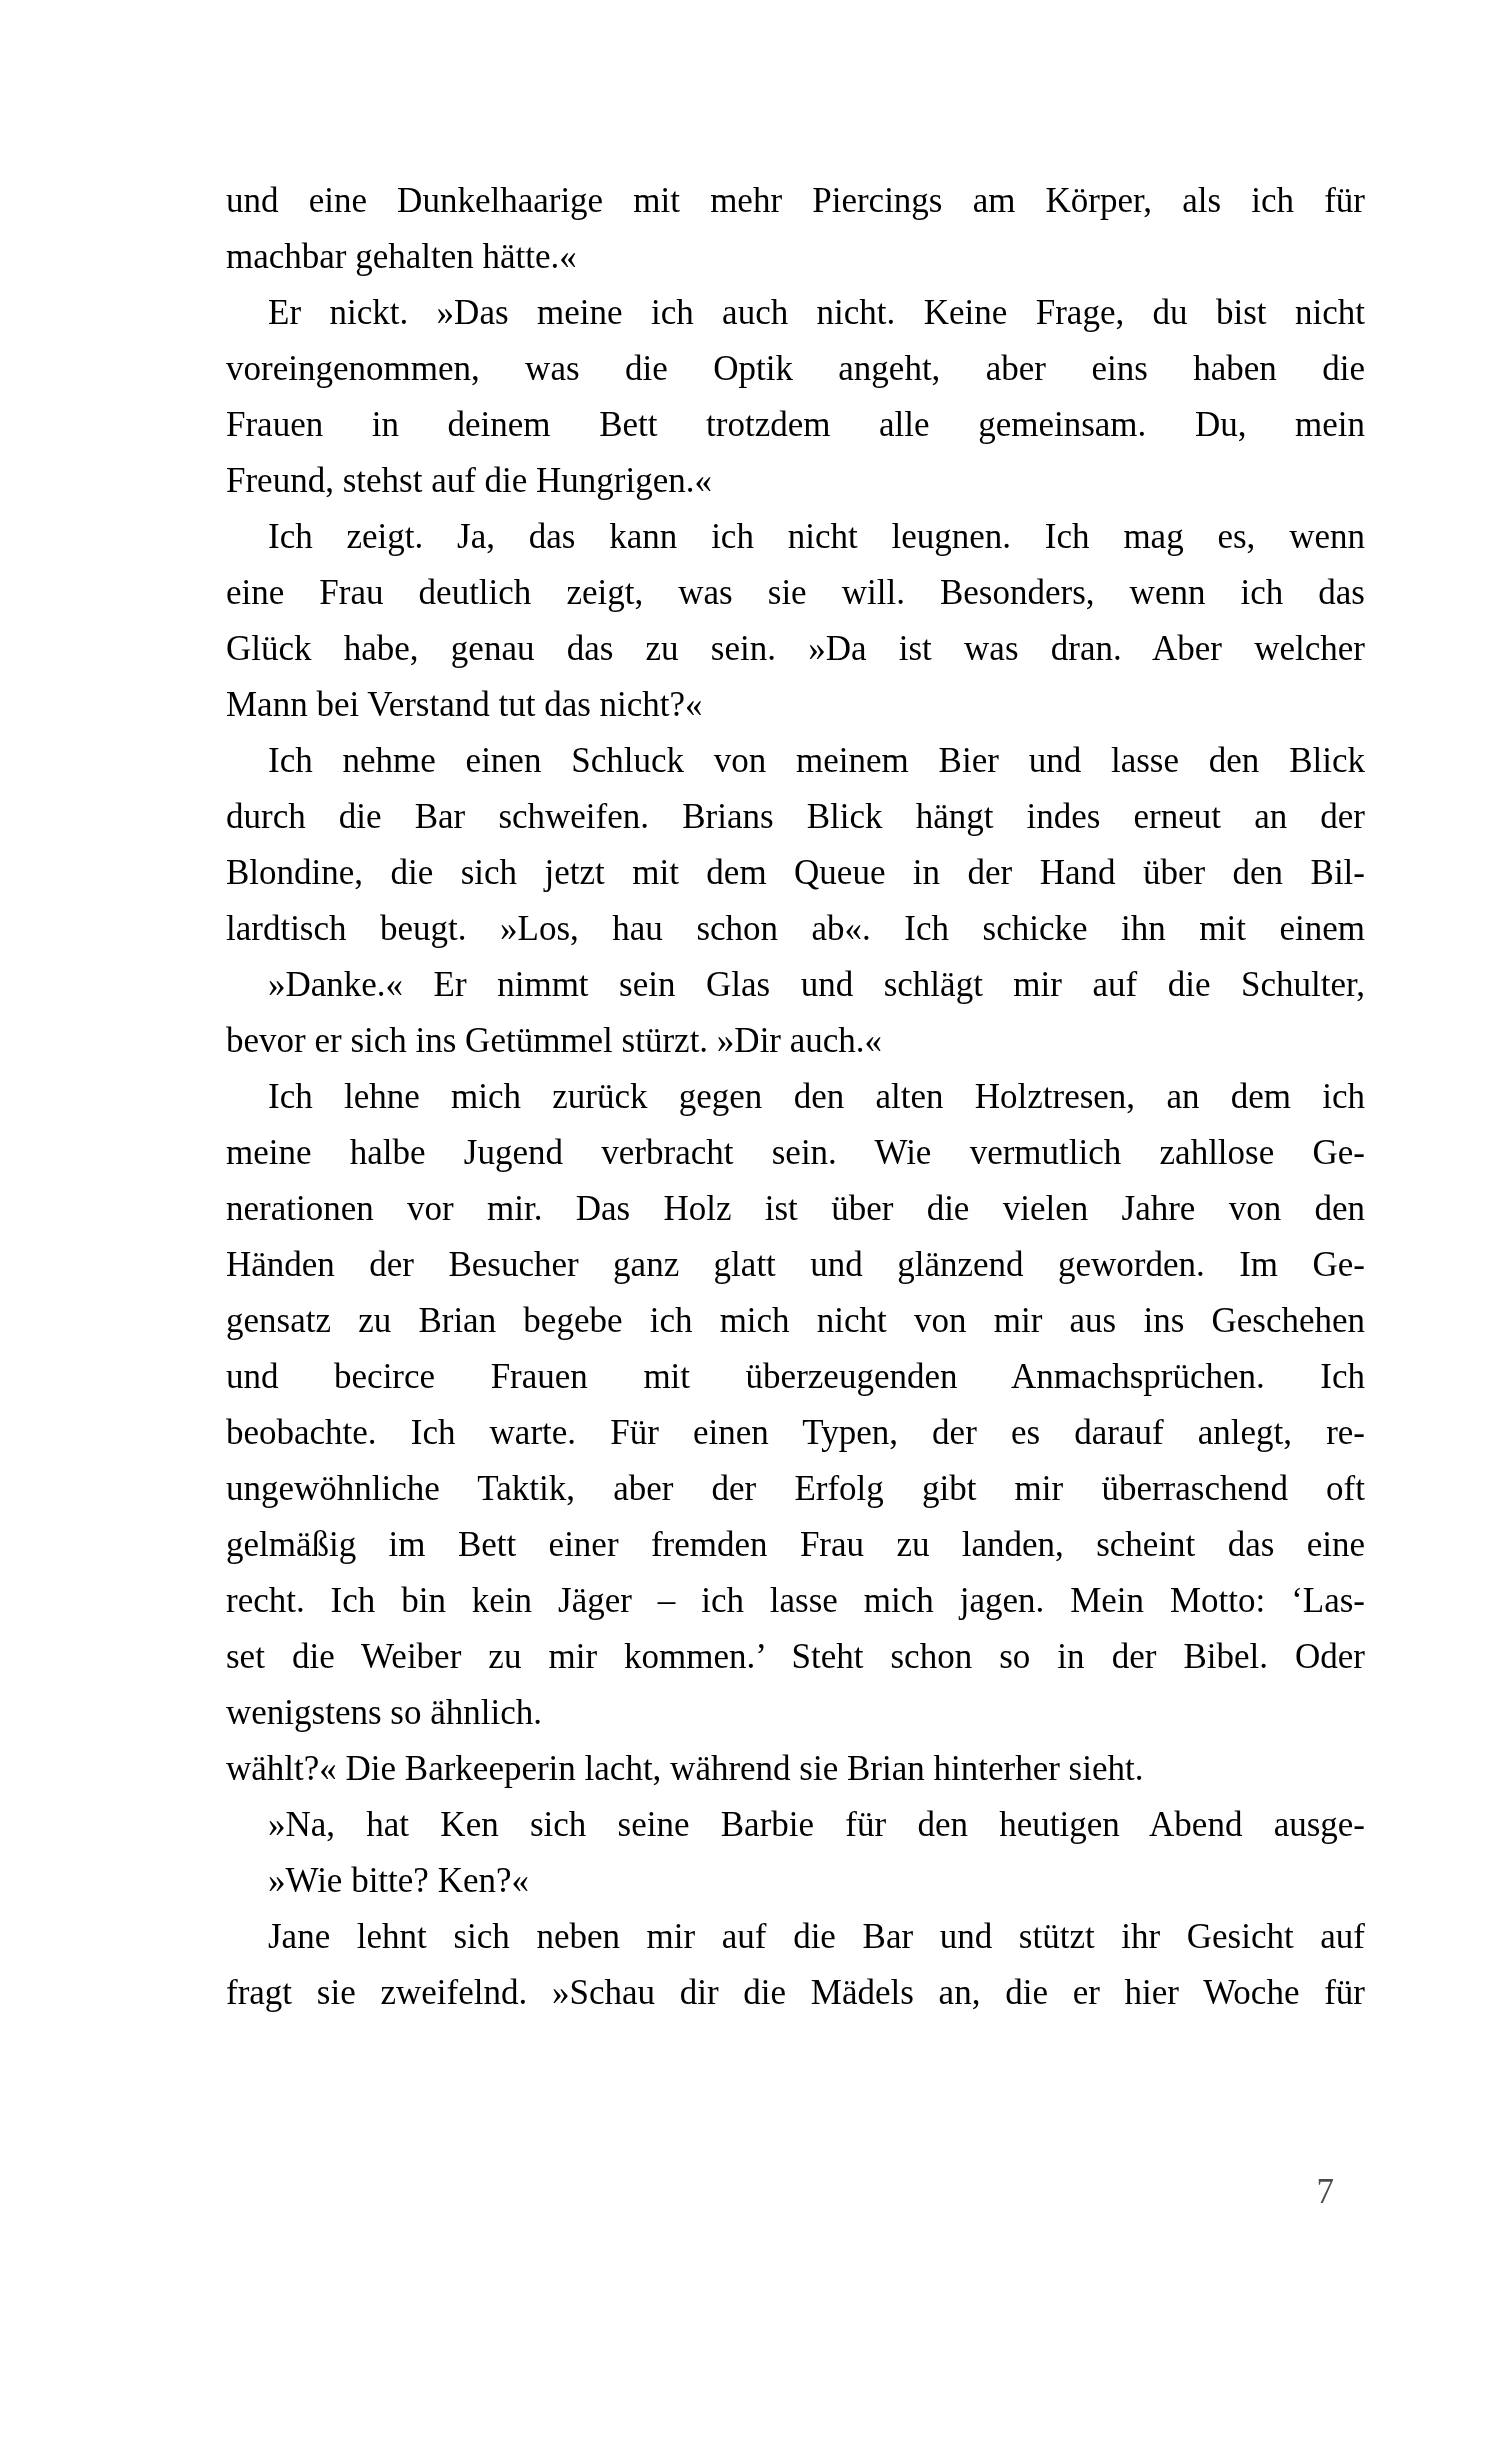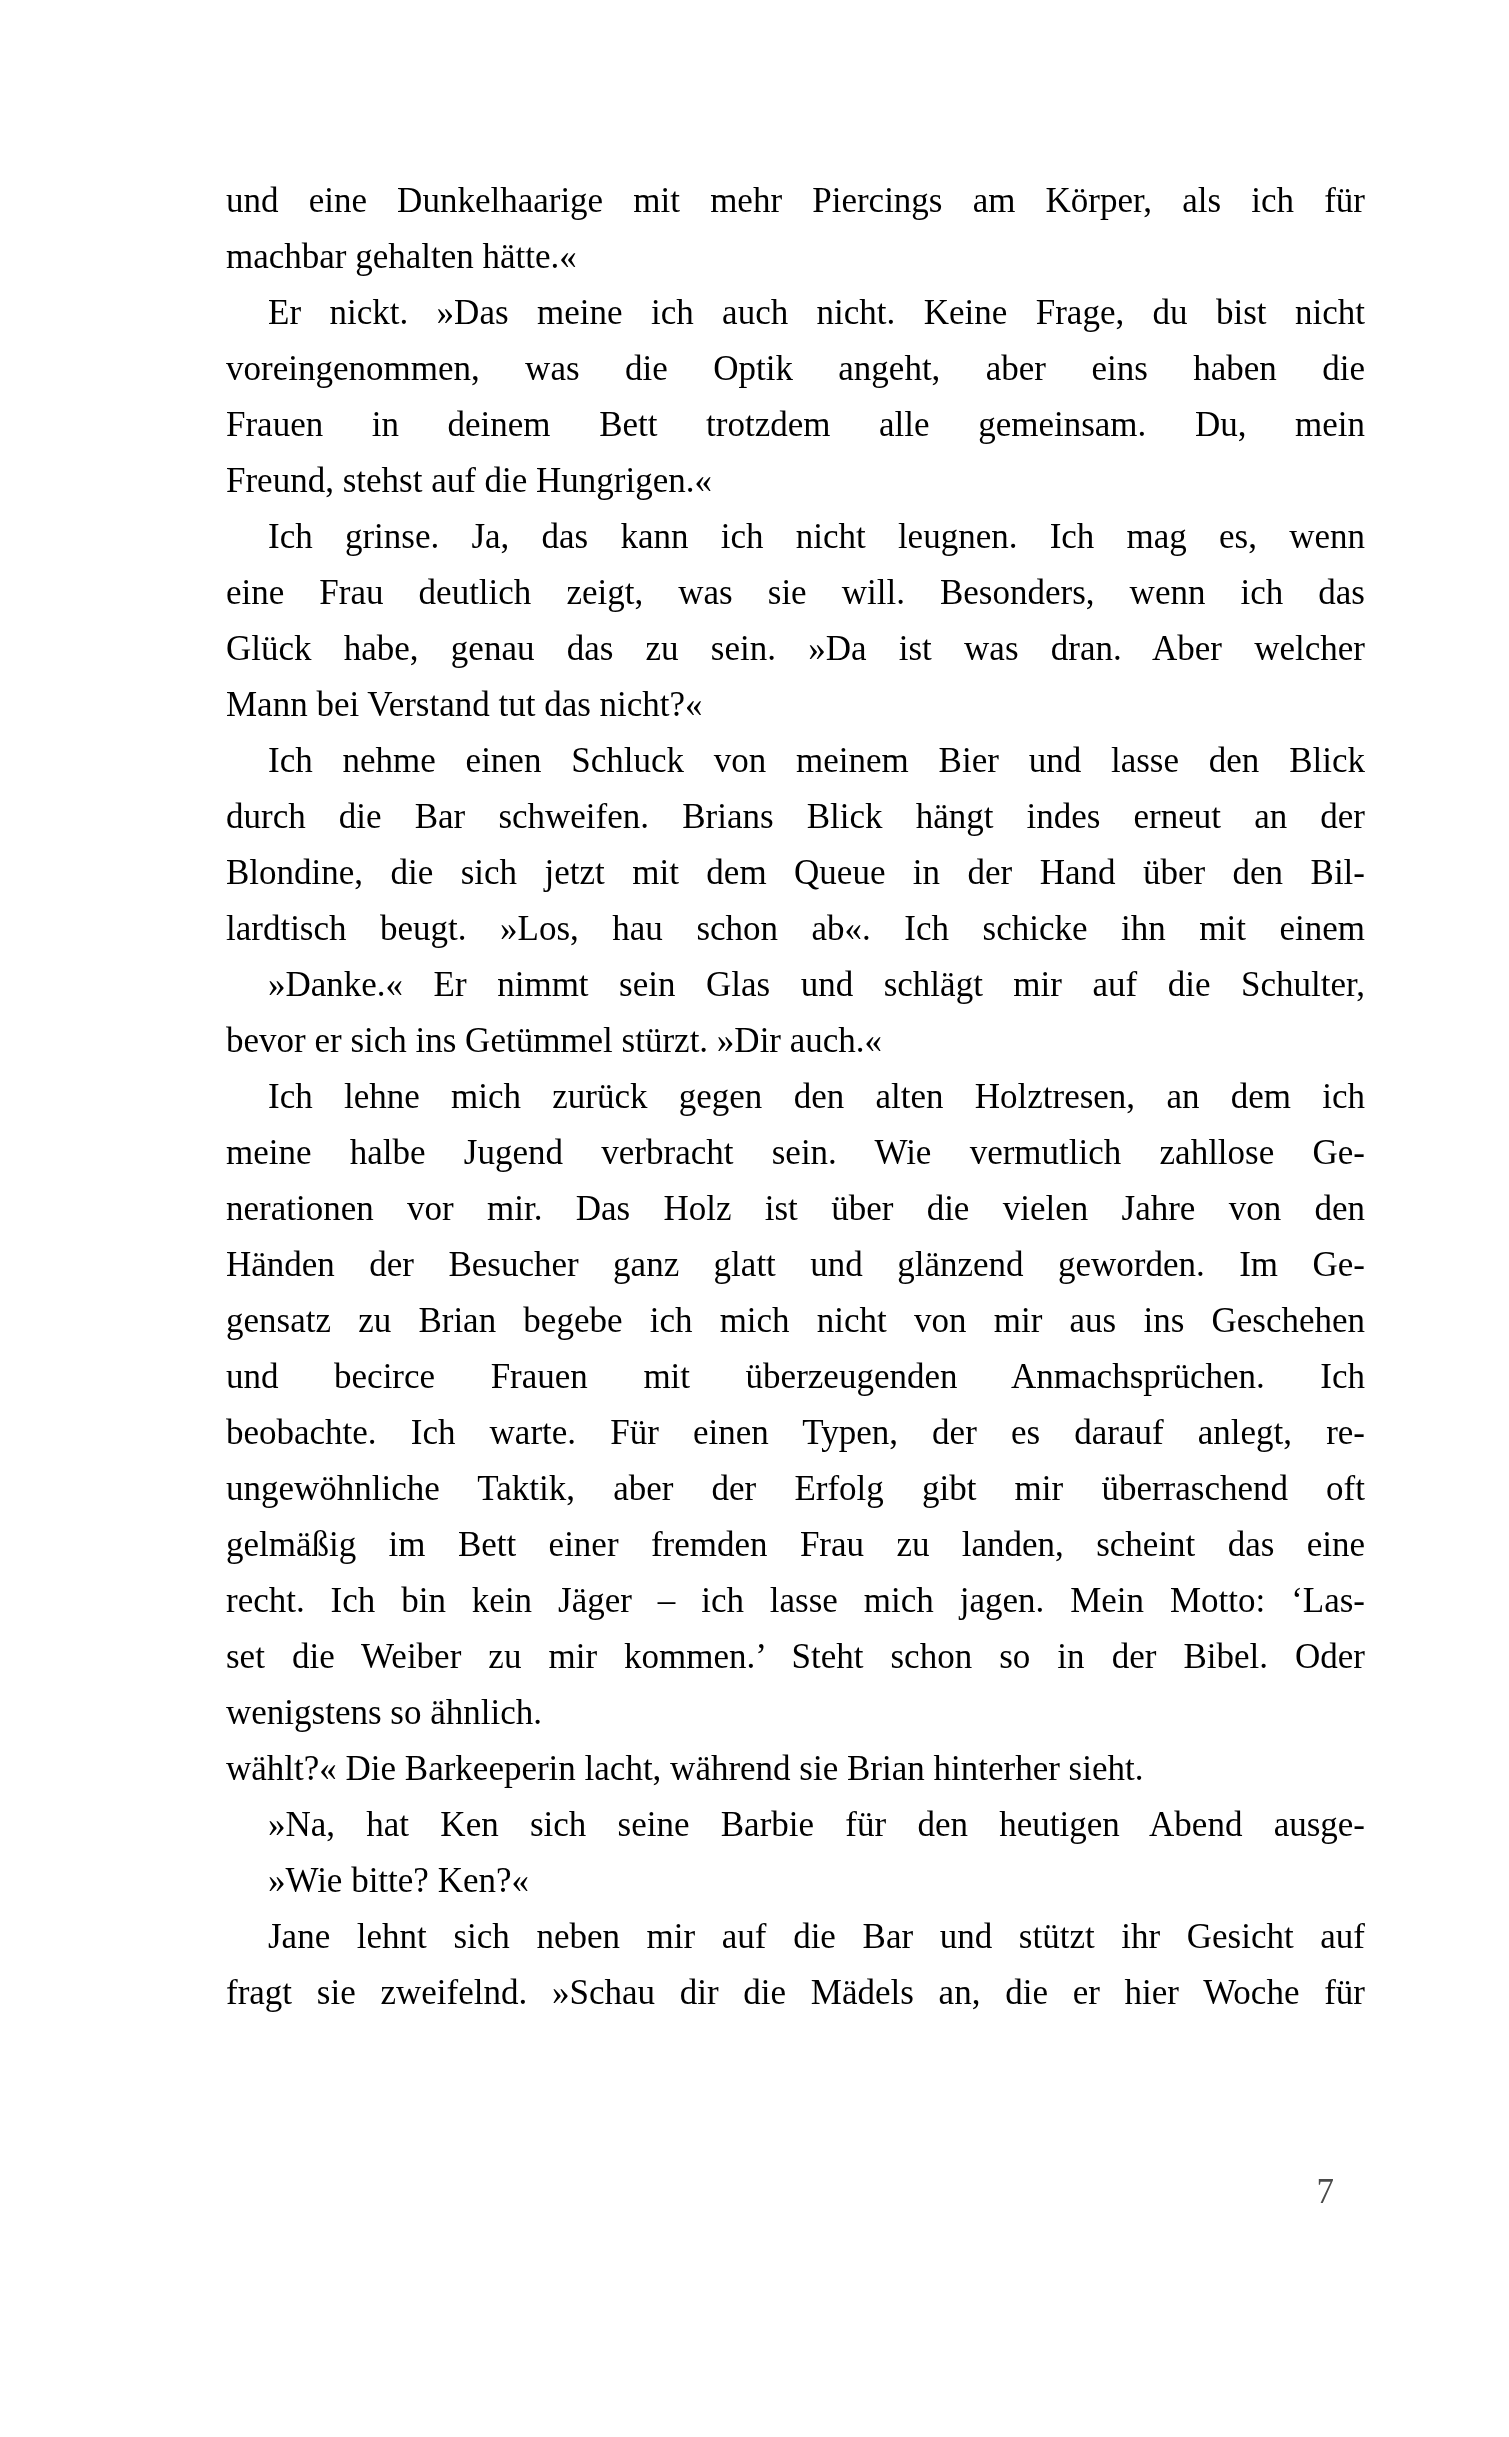--- a/index.html
+++ b/index.html
@@ -55,21 +55,21 @@
 <body>
 
 <div class="book-page" style="background: rgb(255, 255, 255);">
   <div class="text-block" style="color: rgb(0, 0, 0);">
       <div class="line justify">und eine Dunkelhaarige mit mehr Piercings am Körper, als ich für</div>
       <div class="line left">machbar gehalten hätte.«</div>
       <div class="line justify indent">Er nickt. »Das meine ich auch nicht. Keine Frage, du bist nicht</div>
       <div class="line justify">voreingenommen, was die Optik angeht, aber eins haben die</div>
       <div class="line justify">Frauen in deinem Bett trotzdem alle gemeinsam. Du, mein</div>
       <div class="line left">Freund, stehst auf die Hungrigen.«</div>
-      <div class="line justify indent">Ich grinse. Ja, das kann ich nicht leugnen. Ich mag es, wenn</div>
+      <div class="line justify indent">Ich zeigt. Ja, das kann ich nicht leugnen. Ich mag es, wenn</div>
       <div class="line justify">eine Frau deutlich zeigt, was sie will. Besonders, wenn ich das</div>
       <div class="line justify">Glück habe, genau das zu sein. »Da ist was dran. Aber welcher</div>
       <div class="line left">Mann bei Verstand tut das nicht?«</div>
       <div class="line justify indent">Ich nehme einen Schluck von meinem Bier und lasse den Blick</div>
       <div class="line justify">durch die Bar schweifen. Brians Blick hängt indes erneut an der</div>
       <div class="line justify">Blondine, die sich jetzt mit dem Queue in der Hand über den Bil-</div>
       <div class="line justify">lardtisch beugt. »Los, hau schon ab«. Ich schicke ihn mit einem</div>
       <div class="line justify indent">»Danke.« Er nimmt sein Glas und schlägt mir auf die Schulter,</div>
       <div class="line left">bevor er sich ins Getümmel stürzt. »Dir auch.«</div>
       <div class="line justify indent">Ich lehne mich zurück gegen den alten Holztresen, an dem ich</div>

